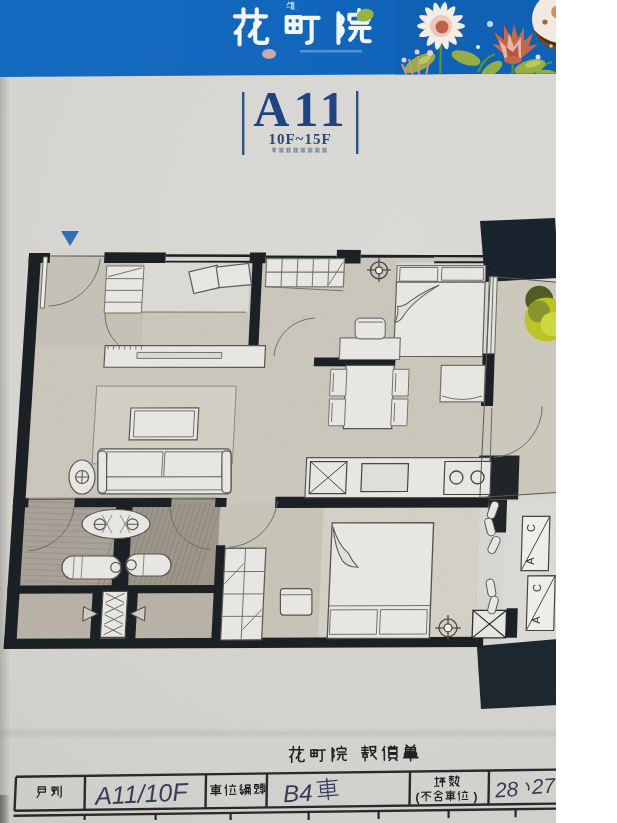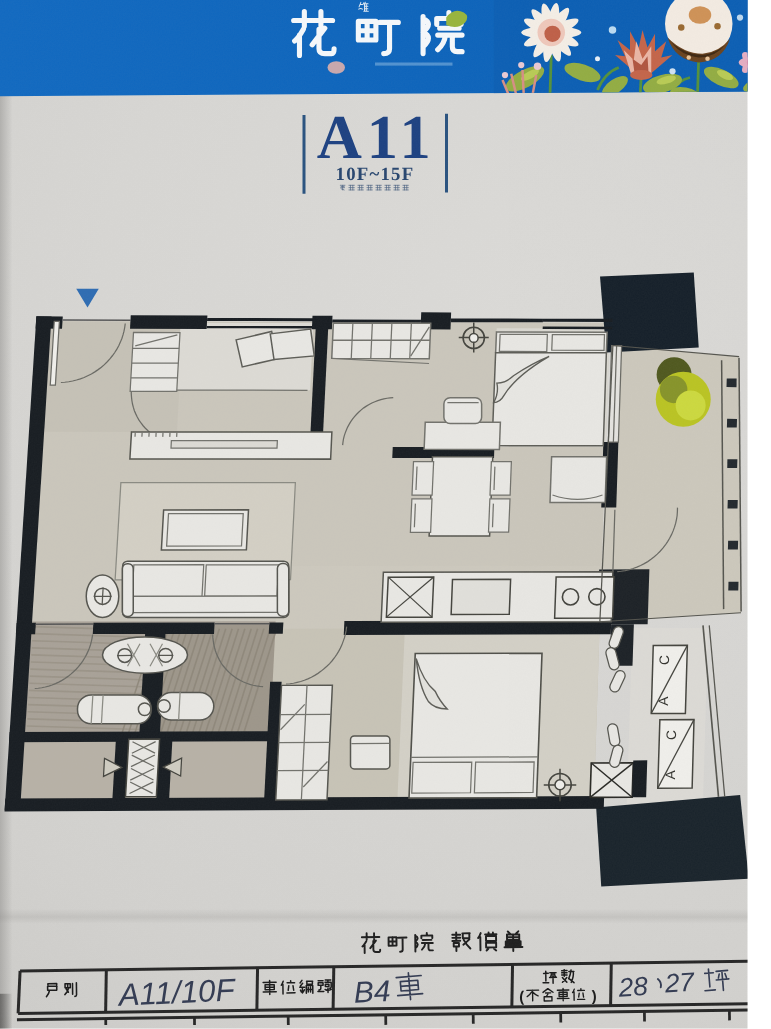--- a/index.html
+++ b/index.html
@@ -1,14 +1,14 @@
 <!DOCTYPE html>
 <html><head><meta charset="utf-8"><style>
 html,body{margin:0;padding:0;}
-#page{position:relative;width:598px;height:823px;overflow:hidden;
+#page{position:relative;width:556px;height:823px;overflow:hidden;
  font-family:"Liberation Sans",sans-serif;
  background:
   linear-gradient(90deg, rgba(95,94,92,0.30) 0px, rgba(0,0,0,0) 10px),
   radial-gradient(130% 90% at 72% 30%, #dbdad7 0%, #d7d6d3 45%, #d2d1ce 78%, #cccbc8 100%);
 }
 #corner{position:absolute;left:0;top:795px;width:10px;height:28px;background:linear-gradient(90deg,#6b6a68,rgba(107,106,104,0));}
 .fold{position:absolute;left:0;top:727px;width:617px;height:12px;
  background:linear-gradient(180deg, rgba(0,0,0,0) 0%, rgba(130,128,125,0.18) 55%, rgba(0,0,0,0) 100%);}
 </style></head><body>
 <div id="page">

